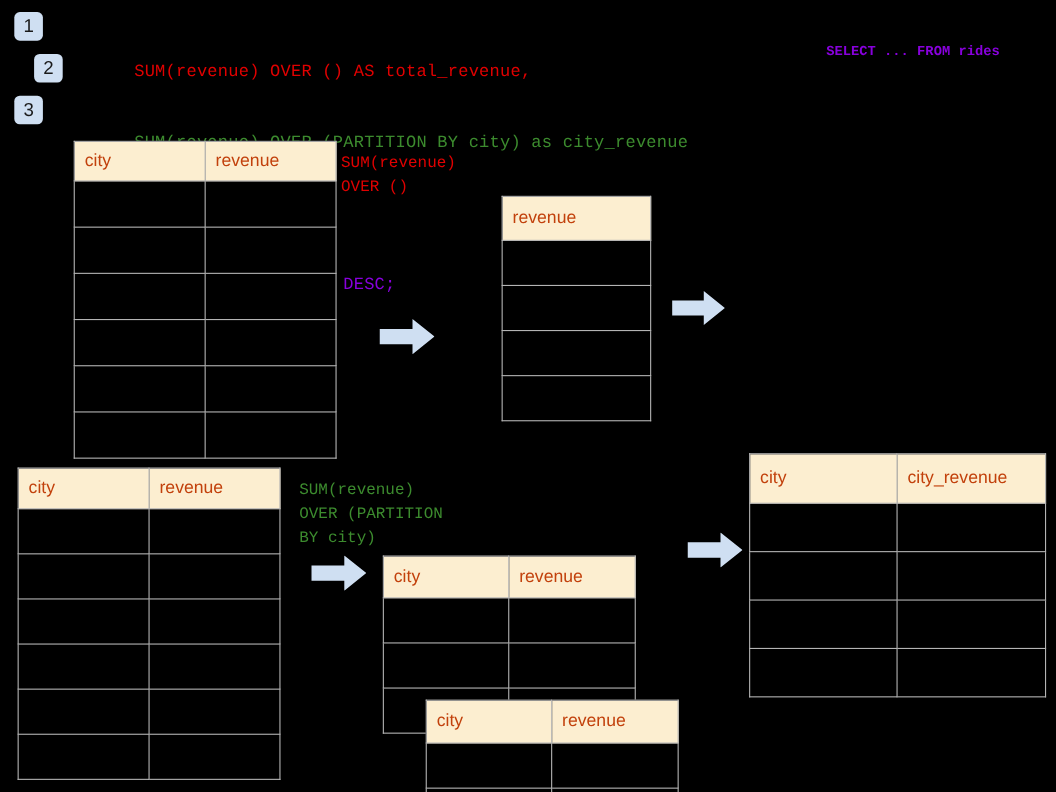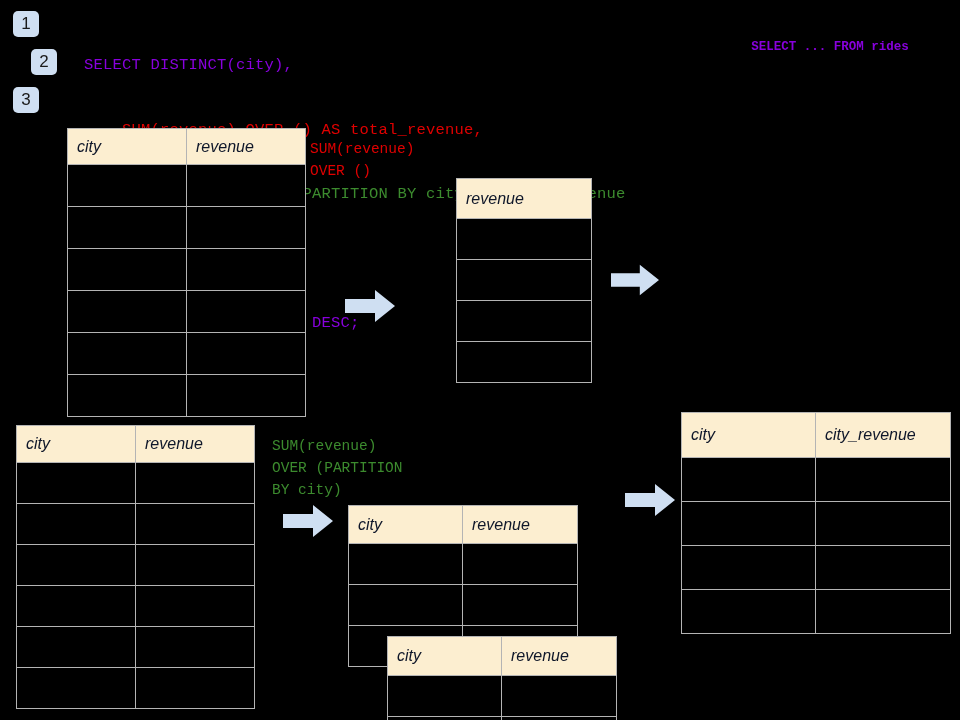--- a/index.html
+++ b/index.html
@@ -76,46 +76,44 @@
     box-sizing: border-box;
   }
   .tbl td {
     border: 1px solid #b4b4b4;
     background: #000000;
     padding: 0;
     box-sizing: border-box;
   }
   .tbl td.hd {
     background: #fceed0;
-    color: #0f172a;
+    color: #c2410c;
     font-family: "Liberation Sans", sans-serif;
     font-size: 16px;
     padding: 0 0 0 9px;
     vertical-align: middle;
     border-color: #b4b4b4;
-    font-style: italic;
   }
 
   
   .arrow {
     position: absolute;
   }
   .arrow svg { display: block; }
 </style>
 </head>
 <body>
 
 <div id="stage">
 
   <div class="step-badge" style="left:13px;  top:11px;">1</div>
   <div class="step-badge" style="left:31px;  top:49px;">2</div>
   <div class="step-badge" style="left:13px;  top:87px;">3</div>
 
   <div class="code-block" style="left:84px; top:12px;">
-    <span class="code-line c-purple">SELECT DISTINCT(city),</span>
     <span class="code-line c-red">    SUM(revenue) OVER () AS total_revenue,</span>
     <span class="code-line c-green">    SUM(revenue) OVER (PARTITION BY city) as city_revenue</span>
     <span class="code-line c-purple">  FROM rides</span>
     <span class="code-line c-purple">  ORDER by city_revenue DESC;</span>
   </div>
 
   <div class="side-note" style="left:750px; top:38px;text-align:center;">SELECT ... FROM rides</div>
 
   <div class="annot red" style="left:310px; top:138px;">SUM(revenue)
 OVER ()</div>

